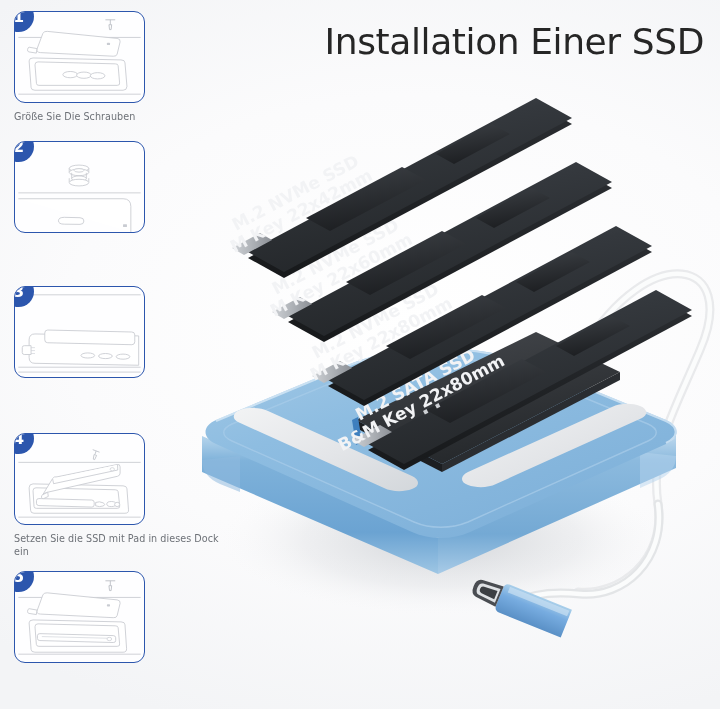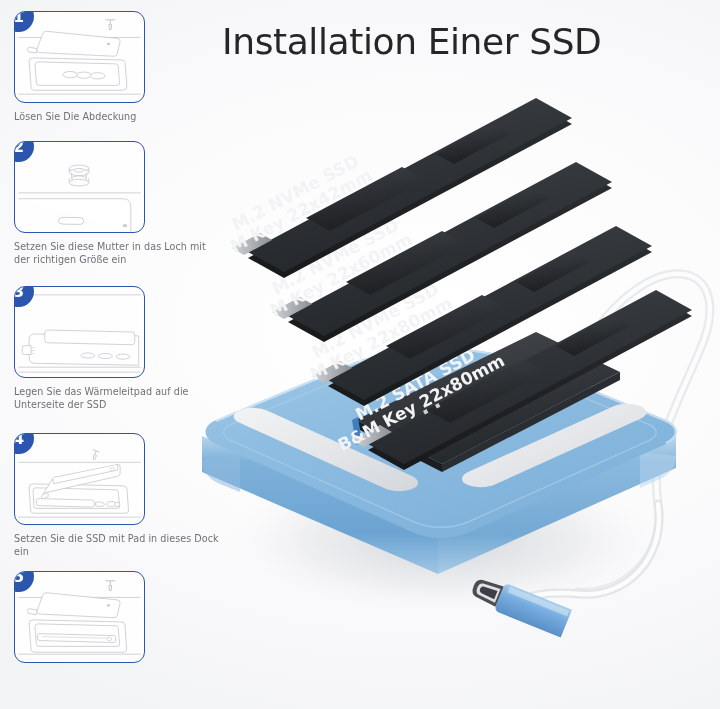--- a/index.html
+++ b/index.html
@@ -74,21 +74,21 @@
 
   .art { position: absolute; inset: 0; }
   .art svg { width: 100%; height: 100%; display: block; }
 
   
   .title {
     position: absolute;
     left: 222px;
     top: 20px;
     width: 482px;
-    text-align: left;
+    text-align: right;
     font-size: 36px;
     line-height: 44px;
     font-weight: 400;
     color: #262626;
     letter-spacing: -0.4px;
   }
 
   
   .product {
     position: absolute;
@@ -136,21 +136,21 @@
 
             <g stroke="#b9bdc4" stroke-width="0.9" fill="#ffffff">
               <path d="M92 8 h10"></path>
               <path d="M97 8 v5"></path>
               <path d="M95.6 13 h2.8 l-0.6 5 h-1.6 z"></path>
             </g>
           </svg>
         </div>
         <div class="step-badge">1</div>
       </div>
-      <div class="step-caption">Lösen Sie Die Abdeckung</div>
+      <div class="step-caption">Größe Sie Die Schrauben</div>
     </div>
 
     <div class="step" style="top:141px">
       <div class="step-panel">
         <div class="art">
           <svg viewBox="0 0 131 92" fill="none">
             <g stroke="#c9ccd2" stroke-width="0.9" fill="#ffffff">
               <path d="M3 52 H128"></path>
               <path d="M3 58 H110 Q118 58 118 66 L118 92"></path>
 
@@ -163,21 +163,20 @@
               <ellipse cx="65" cy="41.5" rx="10" ry="3.4"></ellipse>
               <ellipse cx="65" cy="29" rx="5" ry="1.8"></ellipse>
 
               <path d="M50 84 Q44 84 44 80.5 Q44 77 50 77 L66 77.4 Q70 77.5 70 80.8 Q70 84.2 66 84.2 Z"></path>
               <rect x="110" y="84" width="4" height="3" rx="0.6" fill="#c9ccd2" stroke="none"></rect>
             </g>
           </svg>
         </div>
         <div class="step-badge">2</div>
       </div>
-      <div class="step-caption">Setzen Sie diese Mutter in das Loch mit der richtigen Größe ein</div>
     </div>
 
     <div class="step" style="top:286px">
       <div class="step-panel">
         <div class="art">
           <svg viewBox="0 0 131 92" fill="none">
             <g stroke="#c9ccd2" stroke-width="0.9" fill="#ffffff">
               <path d="M3 8 H128"></path>
               <path d="M3 82 H128"></path>
               <path d="M3 87 H128"></path>
@@ -190,21 +189,20 @@
               <path d="M33 44 L119 46 Q122 46 122 49 L122 56 Q122 59 119 59 L33 57 Q30 57 30 54 L30 47 Q30 44 33 44 Z"></path>
 
               <ellipse cx="74" cy="70" rx="7" ry="2.6"></ellipse>
               <ellipse cx="92" cy="70.6" rx="7" ry="2.6"></ellipse>
               <ellipse cx="110" cy="71.2" rx="7" ry="2.6"></ellipse>
             </g>
           </svg>
         </div>
         <div class="step-badge">3</div>
       </div>
-      <div class="step-caption">Legen Sie das Wärmeleitpad auf die Unterseite der SSD</div>
     </div>
 
     <div class="step" style="top:433px">
       <div class="step-panel">
         <div class="art">
           <svg viewBox="0 0 131 92" fill="none">
             <g stroke="#c9ccd2" stroke-width="0.9" fill="#ffffff">
               <path d="M3 29 H128"></path>
               <path d="M3 85 H128"></path>
 

